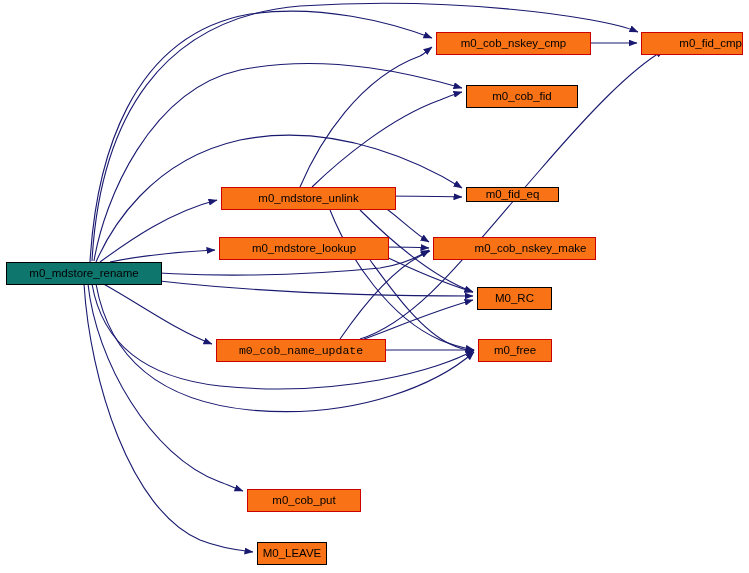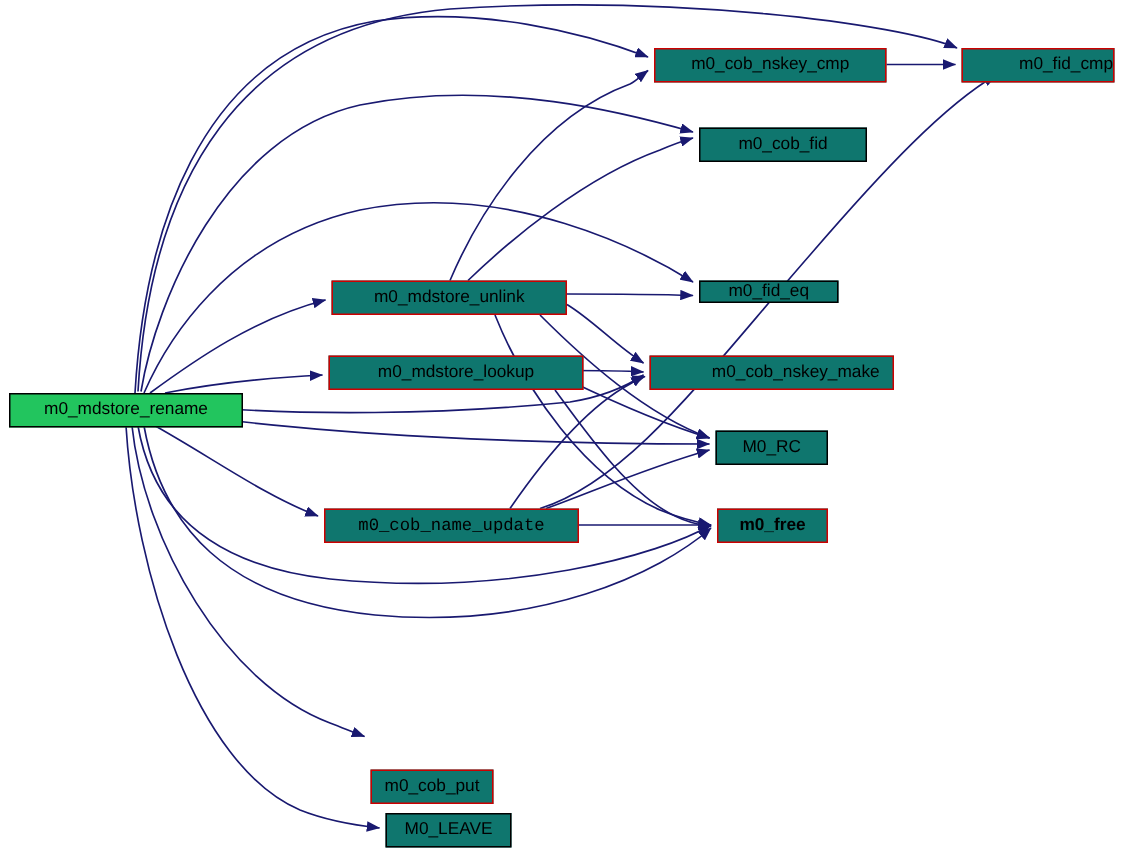--- a/index.html
+++ b/index.html
@@ -19,35 +19,35 @@
     position: absolute;
     left: 0;
     top: 0;
     width: 749px;
     height: 573px;
   }
   .node {
     position: absolute;
     box-sizing: border-box;
     border: 1px solid #000000;
-    background: #0f766e;
+    background: #f97316;
     color: #000000;
     font-size: 11.5px;
     line-height: 1;
     display: flex;
     align-items: center;
     justify-content: center;
     white-space: nowrap;
     letter-spacing: 0px;
   }
   .node.red {
     border-color: #cc0000;
   }
   .node.current {
-    background: #22c55e;
+    background: #0f766e;
     border-color: #000000;
   }
 </style>
 </head>
 <body>
 
 <div id="canvas">
 
   <svg class="edges" viewBox="0 0 749 573">
     <defs>
@@ -118,41 +118,41 @@
   </div>
   <div class="node red" style="left:436px;top:32px;width:155px;height:23px;">
     <span>m0_cob_nskey_cmp</span>
   </div>
   <div class="node red" style="left:641px;top:32px;width:102px;height:23px;justify-content:flex-end;">
     <span>m0_fid_cmp</span>
   </div>
   <div class="node" style="left:466px;top:85px;width:112px;height:23px;">
     <span>m0_cob_fid</span>
   </div>
-  <div class="node red" style="left:221px;top:187px;width:157px;height:23px;">
+  <div class="node red" style="left:221px;top:187px;width:175px;height:23px;">
     <span>m0_mdstore_unlink</span>
   </div>
   <div class="node" style="left:466px;top:187px;width:93px;height:15px;">
     <span>m0_fid_eq</span>
   </div>
   <div class="node red" style="left:219px;top:237px;width:170px;height:23px;">
     <span>m0_mdstore_lookup</span>
   </div>
   <div class="node red" style="left:433px;top:237px;width:163px;height:23px;padding-left:32px;">
     <span>m0_cob_nskey_make</span>
   </div>
   <div class="node" style="left:477px;top:287px;width:75px;height:23px;">
     <span>M0_RC</span>
   </div>
   <div class="node red" style="left:216px;top:339px;width:170px;height:23px;font-family:Liberation Mono, monospace;">
     <span>m0_cob_name_update</span>
   </div>
-  <div class="node red" style="left:478px;top:339px;width:74px;height:23px;font-weight:bold;">
+  <div class="node red" style="left:478px;top:339px;width:74px;height:23px;">
     <span>m0_free</span>
   </div>
-  <div class="node red" style="left:247px;top:489px;width:82px;height:23px;margin-top:24px;">
+  <div class="node red" style="left:247px;top:489px;width:114px;height:23px;">
     <span>m0_cob_put</span>
   </div>
-  <div class="node" style="left:257px;top:542px;width:84px;height:23px;align-items:center;">
+  <div class="node" style="left:257px;top:542px;width:70px;height:23px;align-items:center;">
     <span>M0_LEAVE</span>
   </div>
 
 </div>
 
 </body></html>

